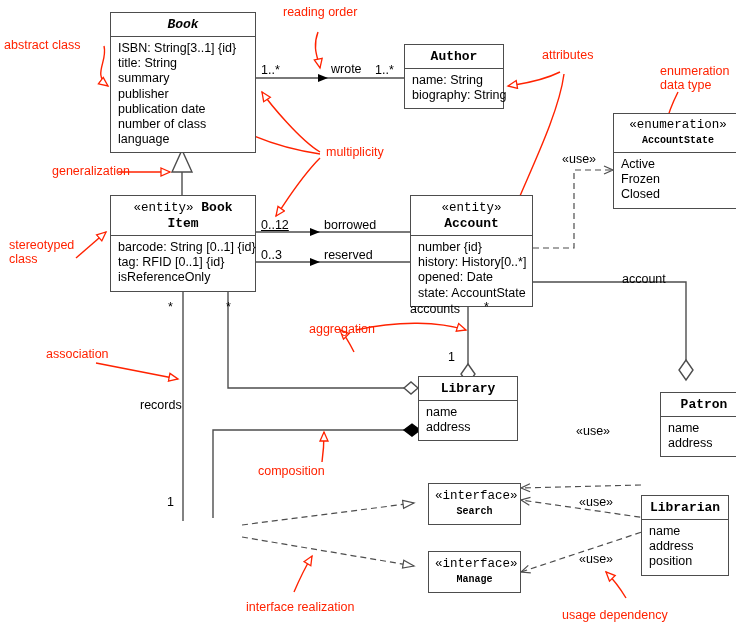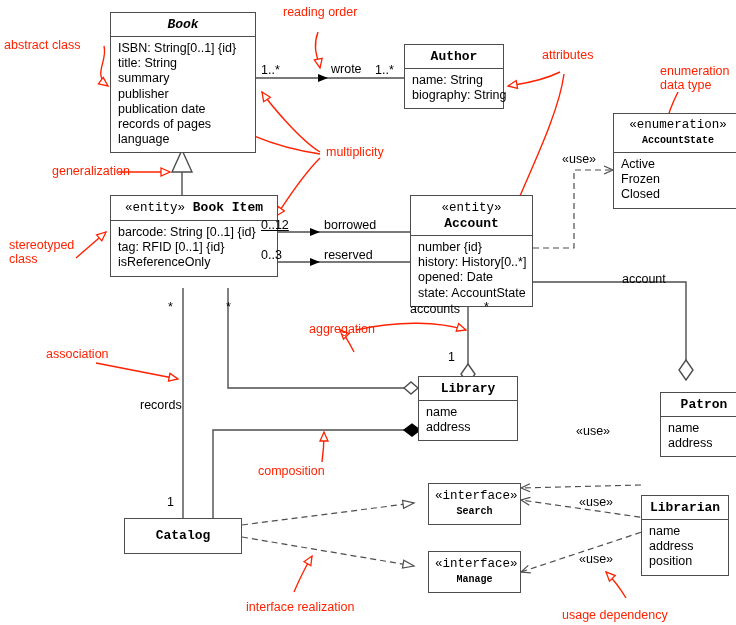--- a/index.html
+++ b/index.html
@@ -141,26 +141,26 @@
     <path d="M641,485 L521,488" fill="none" stroke="#4d4d4d" stroke-width="1.2" stroke-dasharray="6,4" marker-end="url(#openArrow)"></path>
 
     <path d="M660,520 L521,500" fill="none" stroke="#4d4d4d" stroke-width="1.2" stroke-dasharray="6,4" marker-end="url(#openArrow)"></path>
 
     <path d="M660,526 L521,572" fill="none" stroke="#4d4d4d" stroke-width="1.2" stroke-dasharray="6,4" marker-end="url(#openArrow)"></path>
   </svg>
 
   <div class="uml-class" style="left:110px; top:12px; width:146px;">
     <div class="uml-head with-divider italic">Book</div>
     <div class="uml-body">
-      <div>ISBN: String[0..1] {id}</div>
+      <div>ISBN: String[3..1] {id}</div>
       <div>title: String</div>
       <div>summary</div>
       <div>publisher</div>
       <div>publication date</div>
-      <div>records of pages</div>
+      <div>number of class</div>
       <div>language</div>
     </div>
   </div>
 
   <div class="uml-class" style="left:404px; top:44px; width:100px;">
     <div class="uml-head with-divider">Author</div>
     <div class="uml-body">
       <div>name: String</div>
       <div>biography: String</div>
     </div>
@@ -171,21 +171,21 @@
       <span class="stacked">«enumeration»</span>
       <span class="stacked-name">AccountState</span>
     </div>
     <div class="uml-body">
       <div>Active</div>
       <div>Frozen</div>
       <div>Closed</div>
     </div>
   </div>
 
-  <div class="uml-class" style="left:110px; top:195px; width:168px;">
+  <div class="uml-class" style="left:110px; top:195px; width:146px;">
     <div class="uml-head with-divider">
       <span class="stereo">«entity»</span>
       <span>Book Item</span>
     </div>
     <div class="uml-body">
       <div>barcode: String [0..1] {id}</div>
       <div>tag: RFID [0..1] {id}</div>
       <div>isReferenceOnly</div>
     </div>
   </div>
@@ -212,23 +212,20 @@
   </div>
 
   <div class="uml-class" style="left:660px; top:376px; width:88px;margin-top:16px;">
     <div class="uml-head with-divider">Patron</div>
     <div class="uml-body">
       <div>name</div>
       <div>address</div>
     </div>
   </div>
 
-  <div class="uml-class" style="left:124px; top:518px; width:118px; height:36px;">
-    <div class="uml-head" style="padding-top:9px;">Catalog</div>
-  </div>
 
   <div class="uml-class" style="left:428px; top:483px; width:93px; height:42px;">
     <div class="uml-head" style="padding-top:5px;">
       <span class="stacked">«interface»</span>
       <span class="stacked-name">Search</span>
     </div>
   </div>
 
   <div class="uml-class" style="left:428px; top:551px; width:93px; height:42px;">
     <div class="uml-head" style="padding-top:5px;">

